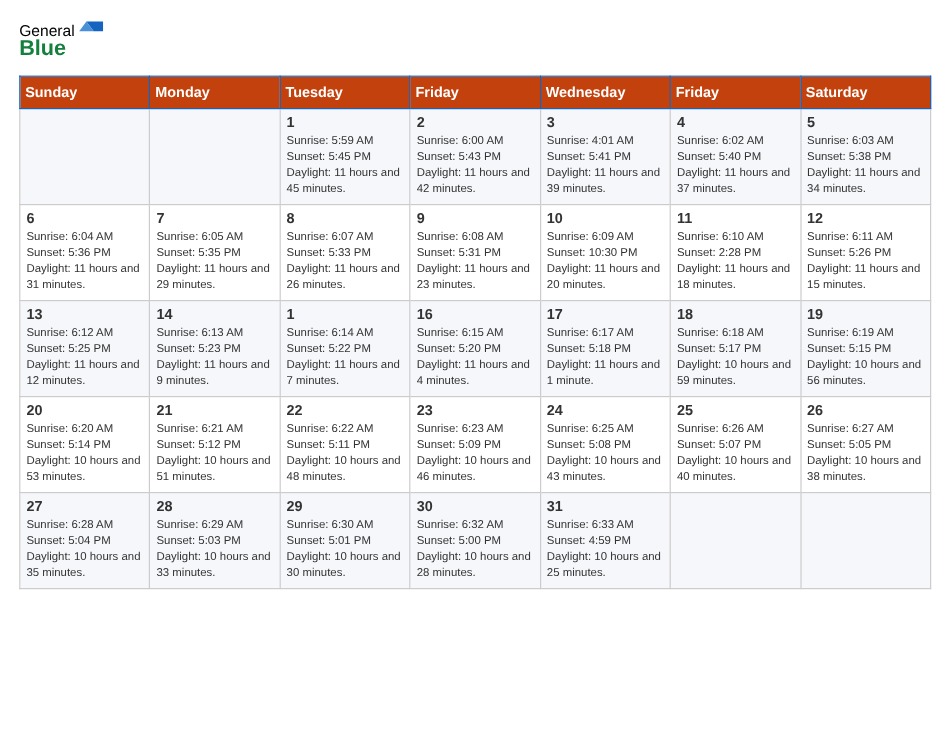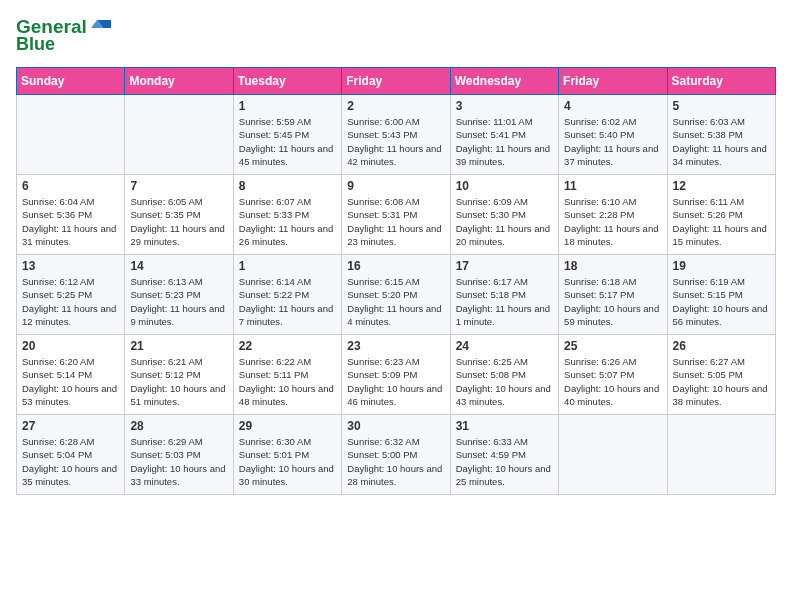--- a/index.html
+++ b/index.html
@@ -37,21 +37,21 @@
     .location {
       font-size: 14px;
       color: #555;
     }
     table {
       width: 100%;
       border-collapse: collapse;
       table-layout: fixed;
     }
     thead th {
-      background-color: #ec4899;
+      background-color: #c2410c;
       color: #fff;
       font-size: 12px;
       font-weight: bold;
       padding: 6px 4px;
       text-align: left;
       border: 1px solid #1565c0;
     }
     tbody td {
       border: 1px solid #ccc;
       vertical-align: top;
@@ -75,21 +75,21 @@
       line-height: 1.4;
       color: #333;
     }
   </style>
 </head>
 <body>
 
 <div class="header">
   <div class="logo">
     <div class="logo-row">
-      <span style="font-size:19px;font-weight:bold;color:#15803d;">General</span>
+      <span style="font-size:13px;font-weight:normal;color:#000000;">General</span>
       <svg width="22" height="18" viewBox="0 0 22 18">
         <polygon points="8,2 22,2 22,10 14,10" fill="#1565c0"></polygon>
         <polygon points="8,2 14,10 2,10" fill="#4a90d9"></polygon>
       </svg>
     </div>
     <span style="font-size:18px;font-weight:bold;color:#15803d;margin-top:-4px;">Blue</span>
   </div>
   <div class="title-block">
     <div class="month-title"></div>
     <div class="location"></div>
@@ -119,21 +119,21 @@
 Daylight: 11 hours and 45 minutes.</div>
         </td>
         <td>
           <span class="day-num">2</span>
           <div class="cell-text" style="white-space: pre-line;">Sunrise: 6:00 AM
 Sunset: 5:43 PM
 Daylight: 11 hours and 42 minutes.</div>
         </td>
         <td>
           <span class="day-num">3</span>
-          <div class="cell-text" style="white-space: pre-line;">Sunrise: 11:01 AM
+          <div class="cell-text" style="white-space: pre-line;">Sunrise: 4:01 AM
 Sunset: 5:41 PM
 Daylight: 11 hours and 39 minutes.</div>
         </td>
         <td>
           <span class="day-num">4</span>
           <div class="cell-text" style="white-space: pre-line;">Sunrise: 6:02 AM
 Sunset: 5:40 PM
 Daylight: 11 hours and 37 minutes.</div>
         </td>
         <td>
@@ -164,21 +164,21 @@
         </td>
         <td>
           <span class="day-num">9</span>
           <div class="cell-text" style="white-space: pre-line;">Sunrise: 6:08 AM
 Sunset: 5:31 PM
 Daylight: 11 hours and 23 minutes.</div>
         </td>
         <td>
           <span class="day-num">10</span>
           <div class="cell-text" style="white-space: pre-line;">Sunrise: 6:09 AM
-Sunset: 5:30 PM
+Sunset: 10:30 PM
 Daylight: 11 hours and 20 minutes.</div>
         </td>
         <td>
           <span class="day-num">11</span>
           <div class="cell-text" style="white-space: pre-line;">Sunrise: 6:10 AM
 Sunset: 2:28 PM
 Daylight: 11 hours and 18 minutes.</div>
         </td>
         <td>
           <span class="day-num">12</span>

